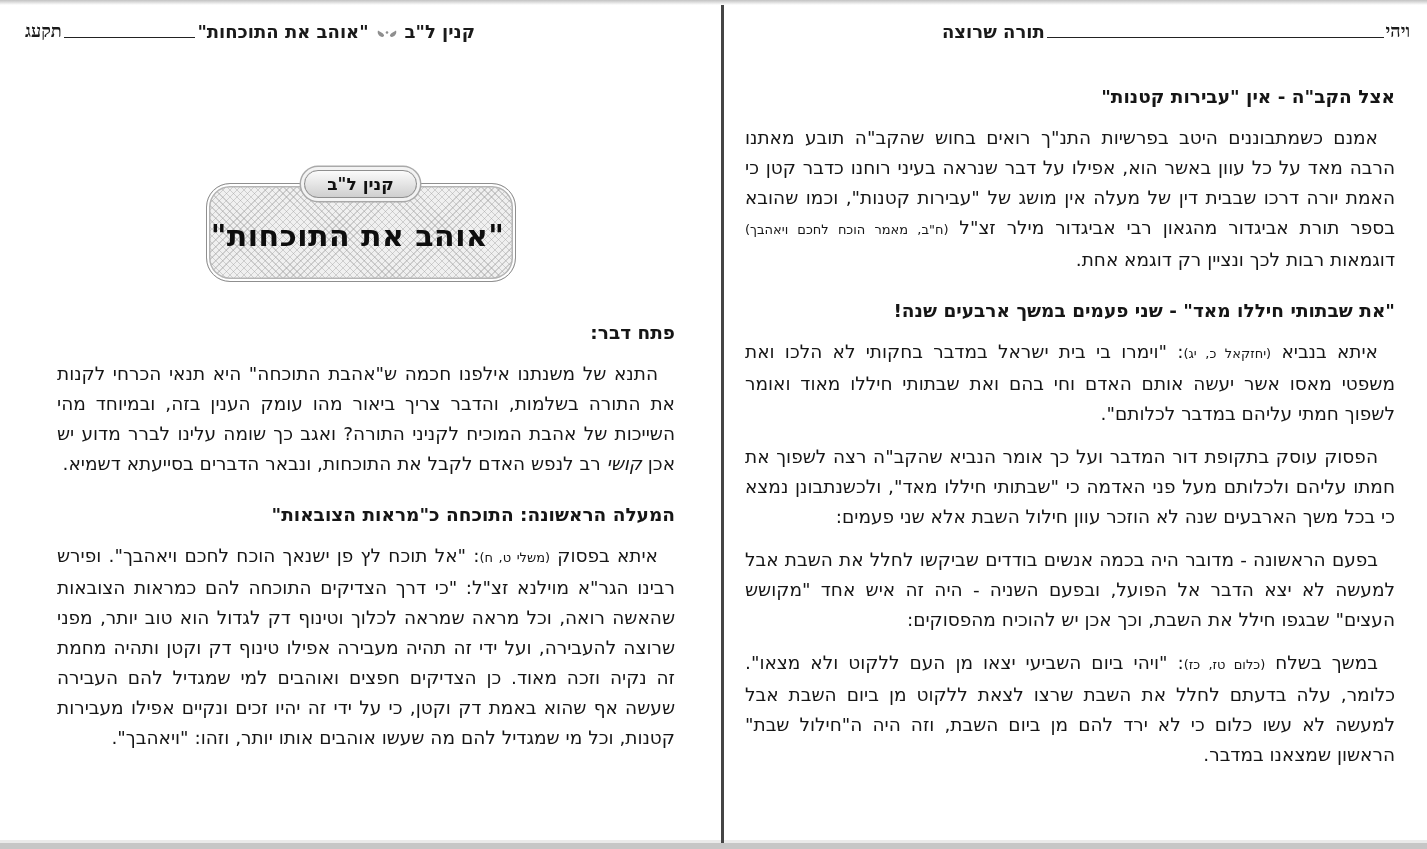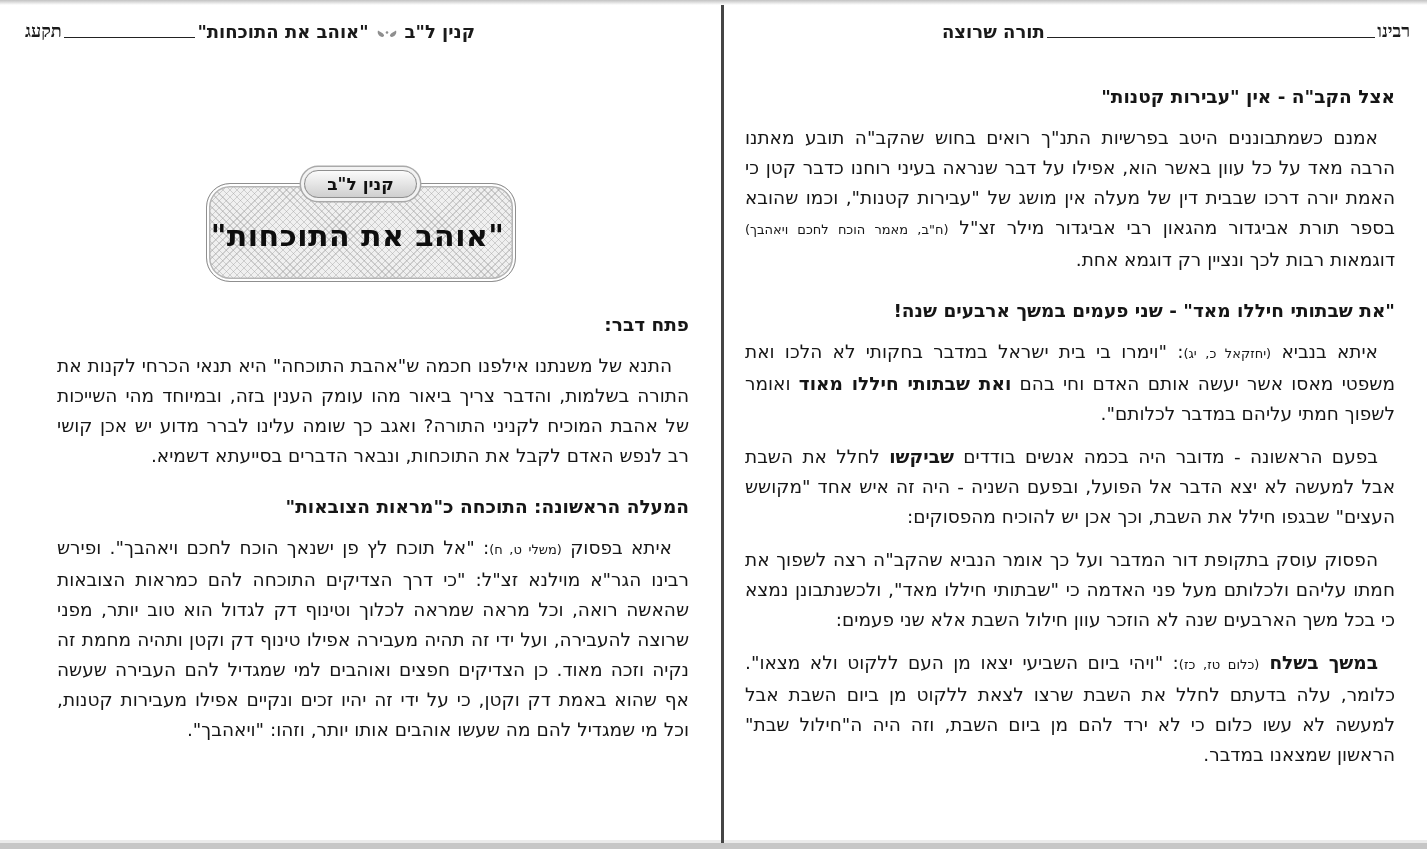--- a/index.html
+++ b/index.html
@@ -42,28 +42,28 @@
     padding:34px 10px 28px;
     background-color:#f0f0f0;
     background-image:
       repeating-linear-gradient(45deg,rgba(150,150,150,.38) 0 1px,transparent 1px 5px),
       repeating-linear-gradient(135deg,rgba(150,150,150,.38) 0 1px,transparent 1px 5px);
     box-shadow:inset 0 0 0 2px #ffffff,inset 0 0 0 3.5px #b5b5b5;}
   .badge-title{font-weight:bold;font-size:30px;letter-spacing:.5px;color:#0e0e0e;white-space:nowrap;}
 
   
   .pg-body{font-size:18.5px;line-height:30px;text-align:justify;color:#161616;}
-  .page-left  .pg-body{padding:0 32px 0 57px;margin-top:28px;}
+  .page-left  .pg-body{padding:0 46px 0 57px;margin-top:36px;}
   .page-right .pg-body{padding:0 32px 0 21px;margin-top:40px;}
   .pg-body p{margin:0 0 13px;text-indent:17px;}
   .pg-body h3{font-size:18.5px;font-weight:bold;margin:21px 0 11px;text-indent:0;text-align:right;}
   .pg-body > :first-child{margin-top:0;}
   .sm{font-size:13px;}
-  .b{font-weight:bold;}
-  .i{}
+  .b{font-weight:normal;}
+  .i{font-style:italic;}
 </style>
 </head>
 <body>
 
 <div class="top-band"></div>
 
 <div class="page page-left">
   <div class="pg-header">
     <div class="sp-l"></div>
     <div class="hdr-title">
@@ -93,33 +93,33 @@
       <p>התנא של משנתנו אילפנו חכמה ש"אהבת התוכחה" היא תנאי הכרחי לקנות את התורה בשלמות, והדבר צריך ביאור מהו עומק הענין בזה, ובמיוחד מהי השייכות של אהבת המוכיח לקניני התורה? ואגב כך שומה עלינו לברר מדוע יש אכן <span class="i">קושי</span> רב לנפש האדם לקבל את התוכחות, ונבאר הדברים בסייעתא דשמיא.</p>
       <h3>המעלה הראשונה: התוכחה כ"מראות הצובאות"</h3>
       <p>איתא בפסוק <span class="sm">(משלי ט, ח)</span>: "אל תוכח לץ פן ישנאך הוכח לחכם ויאהבך". ופירש רבינו הגר"א מוילנא זצ"ל: "כי דרך הצדיקים התוכחה להם כמראות הצובאות שהאשה רואה, וכל מראה שמראה לכלוך וטינוף דק לגדול הוא טוב יותר, מפני שרוצה להעבירה, ועל ידי זה תהיה מעבירה אפילו טינוף דק וקטן ותהיה מחמת זה נקיה וזכה מאוד. כן הצדיקים חפצים ואוהבים למי שמגדיל להם העבירה שעשה אף שהוא באמת דק וקטן, כי על ידי זה יהיו זכים ונקיים אפילו מעבירות קטנות, וכל מי שמגדיל להם מה שעשו אוהבים אותו יותר, וזהו: "ויאהבך".</p>
     </div>
 </div>
 
 <div class="spine"></div>
 
 <div class="page page-right">
   <div class="pg-header">
-    <div class="hdr-page-num">רבינו</div>
+    <div class="hdr-page-num">ויהי</div>
     <div class="hdr-line"></div>
     <div class="hdr-title">
       <span>תורה שרוצה</span>
     </div>
     <div class="sp-r"></div>
   </div>
 
   <div class="pg-body">
       <h3>אצל הקב"ה - אין "עבירות קטנות"</h3>
       <p>אמנם כשמתבוננים היטב בפרשיות התנ"ך רואים בחוש שהקב"ה תובע מאתנו הרבה מאד על כל עוון באשר הוא, אפילו על דבר שנראה בעיני רוחנו כדבר קטן כי האמת יורה דרכו שבבית דין של מעלה אין מושג של "עבירות קטנות", וכמו שהובא בספר תורת אביגדור מהגאון רבי אביגדור מילר זצ"ל <span class="sm">(ח"ב, מאמר הוכח לחכם ויאהבך)</span> דוגמאות רבות לכך ונציין רק דוגמא אחת.</p>
       <h3>"את שבתותי חיללו מאד" - שני פעמים במשך ארבעים שנה!</h3>
       <p>איתא בנביא <span class="sm">(יחזקאל כ, יג)</span>: "וימרו בי בית ישראל במדבר בחקותי לא הלכו ואת משפטי מאסו אשר יעשה אותם האדם וחי בהם <span class="b">ואת שבתותי חיללו מאוד</span> ואומר לשפוך חמתי עליהם במדבר לכלותם".</p>
+      <p>הפסוק עוסק בתקופת דור המדבר ועל כך אומר הנביא שהקב"ה רצה לשפוך את חמתו עליהם ולכלותם מעל פני האדמה כי "שבתותי חיללו מאד", ולכשנתבונן נמצא כי בכל משך הארבעים שנה לא הוזכר עוון חילול השבת אלא שני פעמים:</p>
       <p>בפעם הראשונה - מדובר היה בכמה אנשים בודדים <span class="b">שביקשו</span> לחלל את השבת אבל למעשה לא יצא הדבר אל הפועל, ובפעם השניה - היה זה איש אחד "מקושש העצים" שבגפו חילל את השבת, וכך אכן יש להוכיח מהפסוקים:</p>
-      <p>הפסוק עוסק בתקופת דור המדבר ועל כך אומר הנביא שהקב"ה רצה לשפוך את חמתו עליהם ולכלותם מעל פני האדמה כי "שבתותי חיללו מאד", ולכשנתבונן נמצא כי בכל משך הארבעים שנה לא הוזכר עוון חילול השבת אלא שני פעמים:</p>
       <p><span class="b">במשך בשלח </span><span class="sm">(כלום טז, כז)</span>: "ויהי ביום השביעי יצאו מן העם ללקוט ולא מצאו". כלומר, עלה בדעתם לחלל את השבת שרצו לצאת ללקוט מן ביום השבת אבל למעשה לא עשו כלום כי לא ירד להם מן ביום השבת, וזה היה ה"חילול שבת" הראשון שמצאנו במדבר.</p>
     </div>
 </div>
 
 <div class="bottom-bar-light"></div>
 <div class="bottom-bar"></div>
 
 </body></html>

